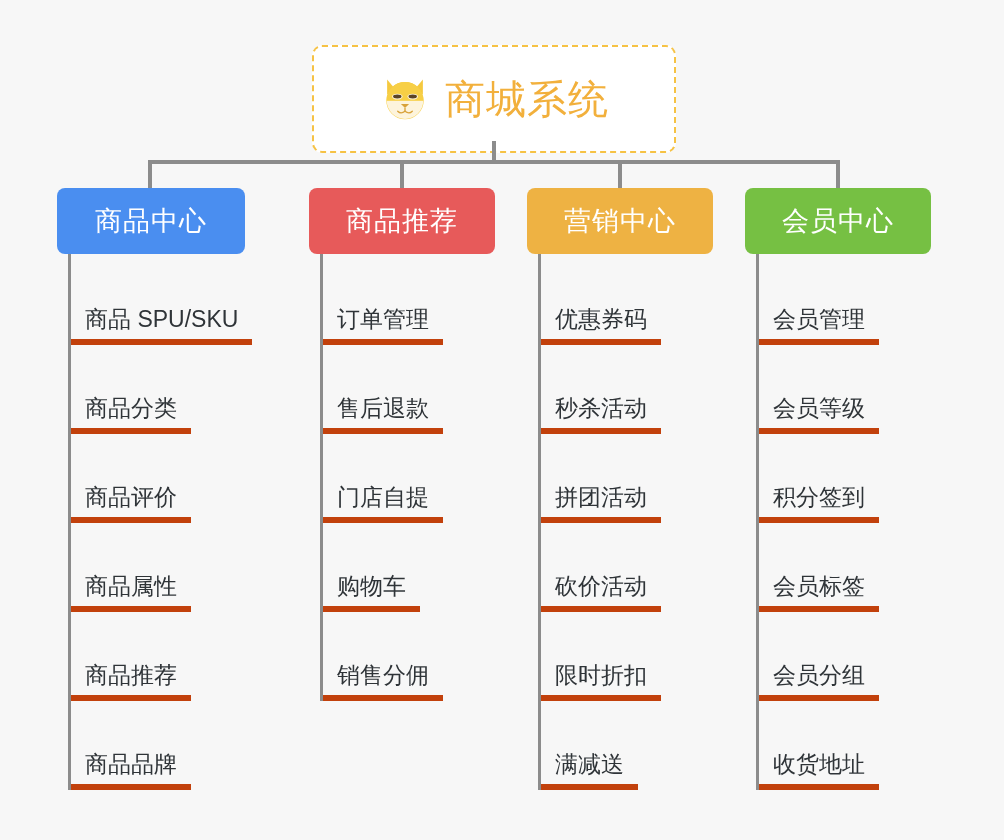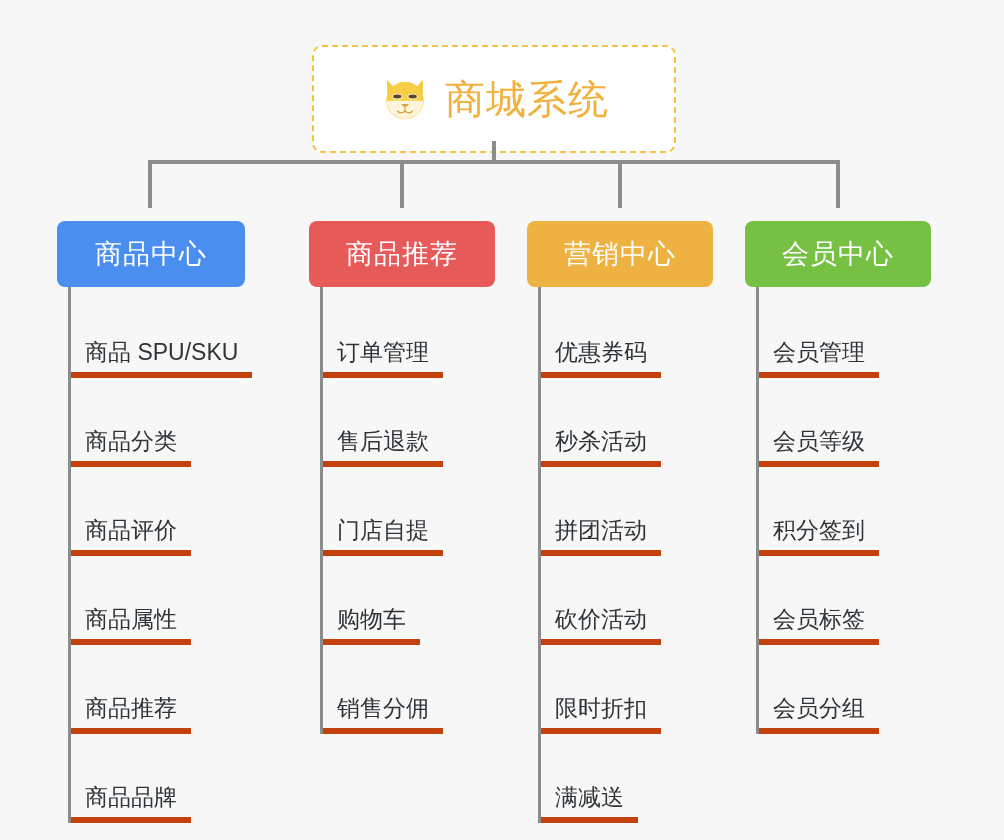--- a/index.html
+++ b/index.html
@@ -54,21 +54,21 @@
   .conn {
     position: absolute;
     background: #8c8c8c;
   }
   .conn-v { width: 4px; }
   .conn-h { height: 4px; }
 
   
   .column {
     position: absolute;
-    top: 221px;
+    top: 188px;
     width: 190px;
   }
   .col-head {
     height: 66px;
     border-radius: 8px;
     display: flex;
     align-items: center;
     justify-content: center;
     color: #ffffff;
     font-size: 27px;
@@ -209,16 +209,19 @@
         </div>
       <div class="leaf">
           <span class="leaf-inner">积分签到</span>
         </div>
       <div class="leaf">
           <span class="leaf-inner">会员标签</span>
         </div>
       <div class="leaf">
           <span class="leaf-inner">会员分组</span>
         </div>
+      <div class="leaf">
+          <span class="leaf-inner">收货地址</span>
+        </div>
     </div>
   </div>
 
 </div>
 
 </body></html>

